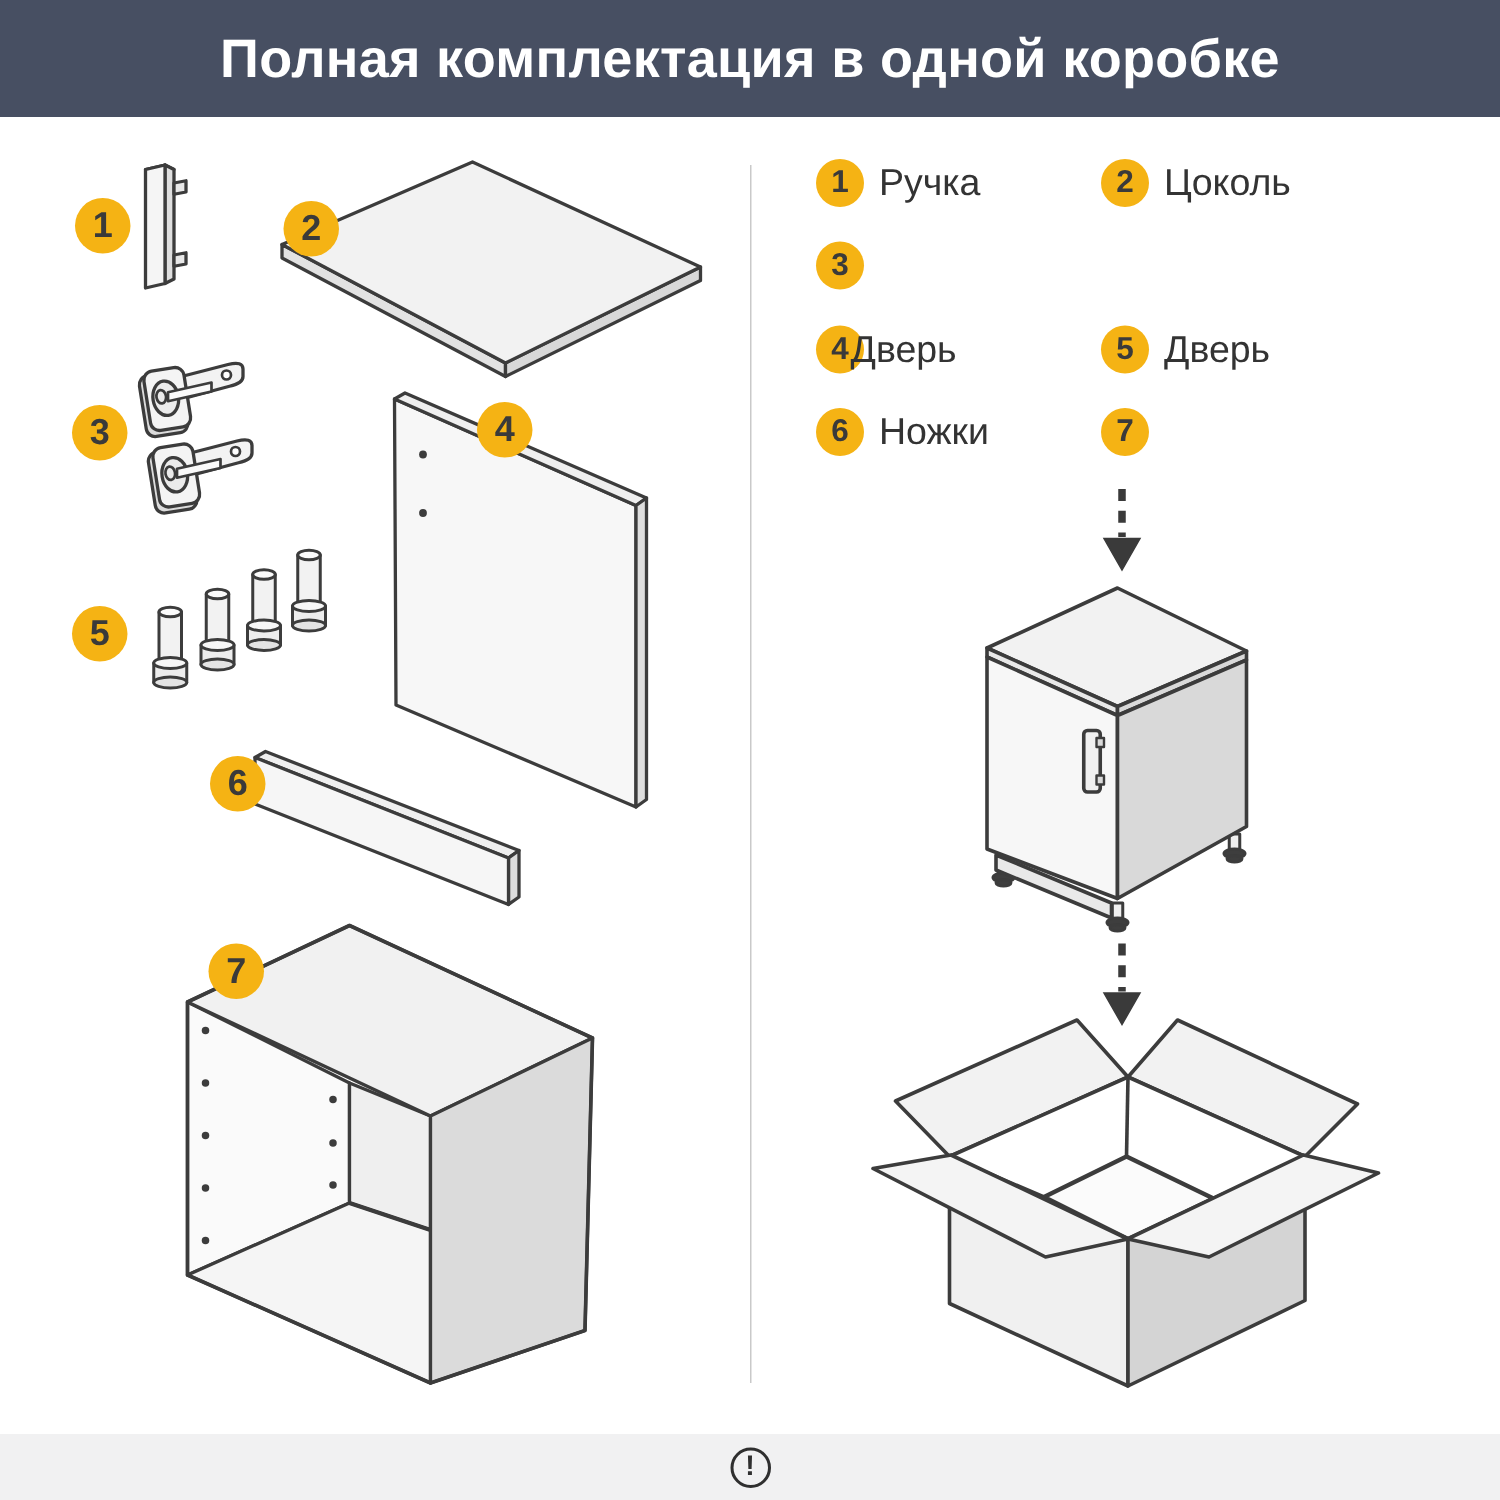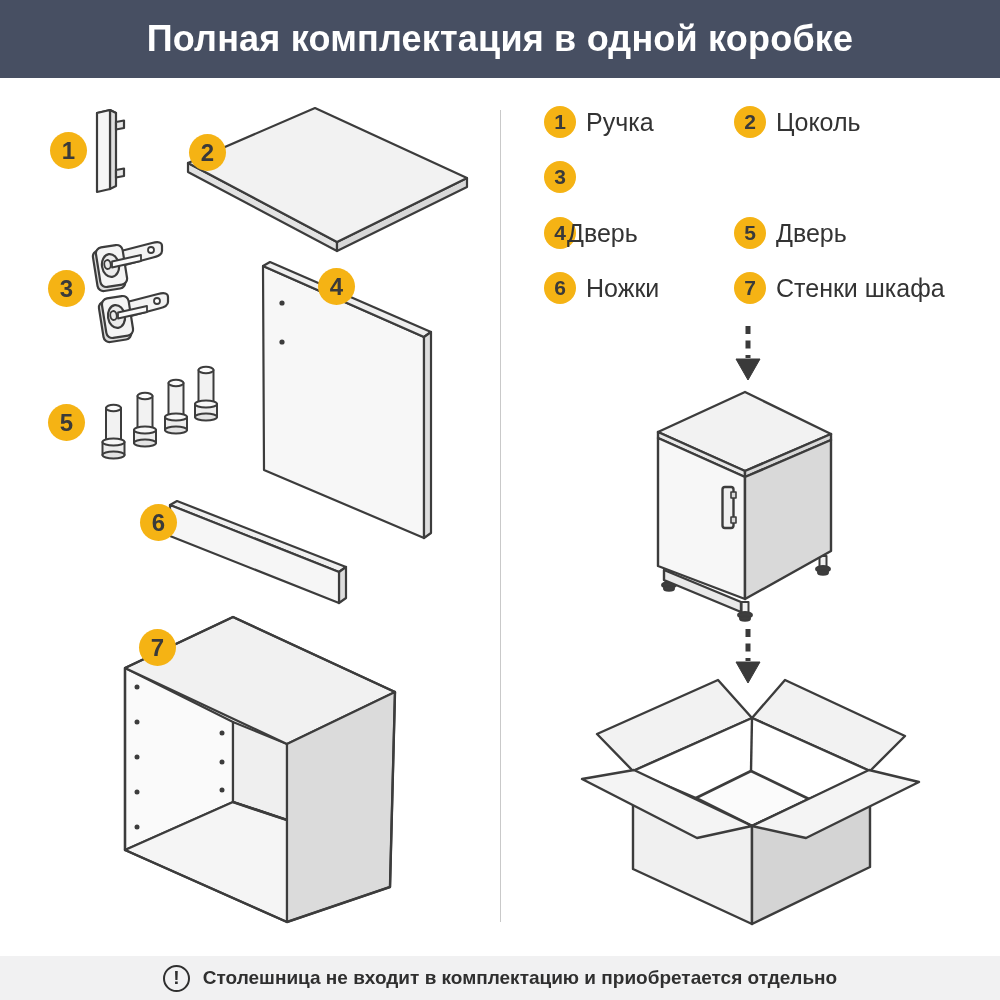--- a/index.html
+++ b/index.html
@@ -183,20 +183,18 @@
   <div class="badge lg" style="left:544px;top:161px">3</div>
 
   <div class="badge lg" style="left:544px;top:217px">4</div>
   <div class="legend-label" style="left:567px;top:217px">Дверь</div>
   <div class="badge lg" style="left:734px;top:217px">5</div>
   <div class="legend-label" style="left:776px;top:217px">Дверь</div>
 
   <div class="badge lg" style="left:544px;top:272px">6</div>
   <div class="legend-label" style="left:586px;top:272px">Ножки</div>
   <div class="badge lg" style="left:734px;top:272px">7</div>
-  <div class="legend-label" style="left:776px;top:272px">Стенки шкафа</div>
 
   <div class="ftr">
     <span class="note-icon">!</span>
-    <span class="note-text">Столешница не входит в комплектацию и приобретается отдельно</span>
   </div>
 
 </div>
 
 </body></html>

